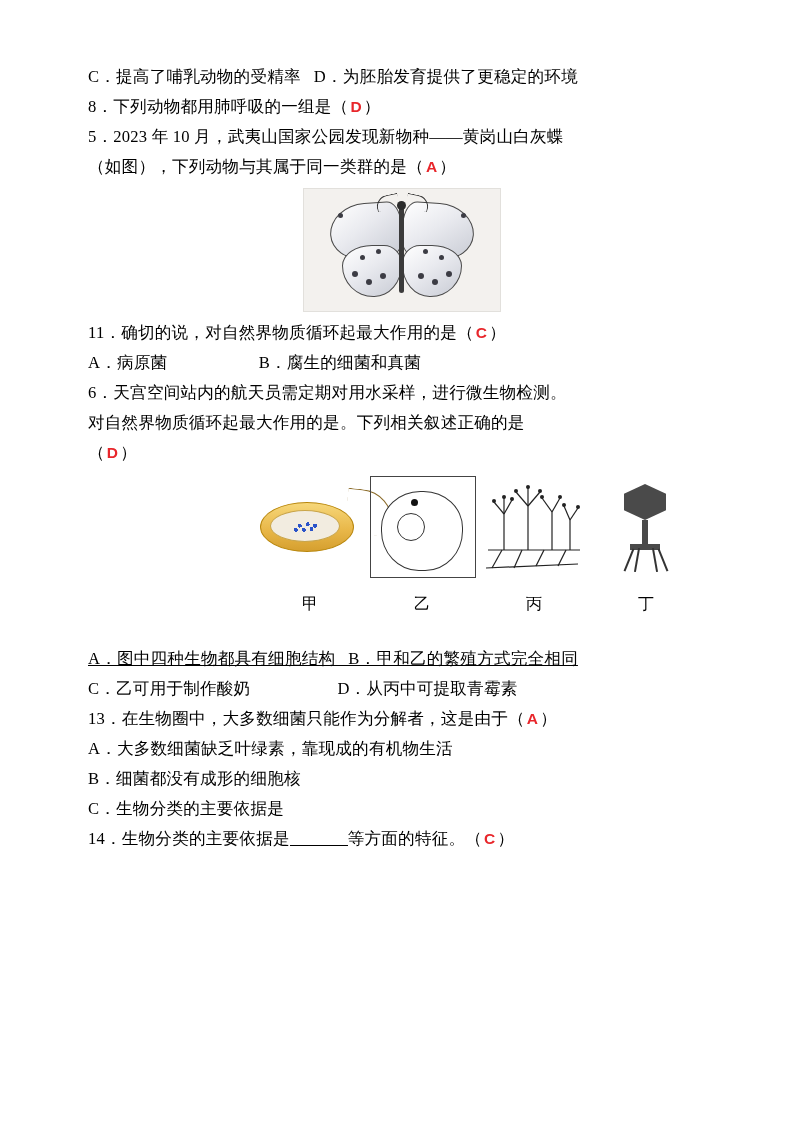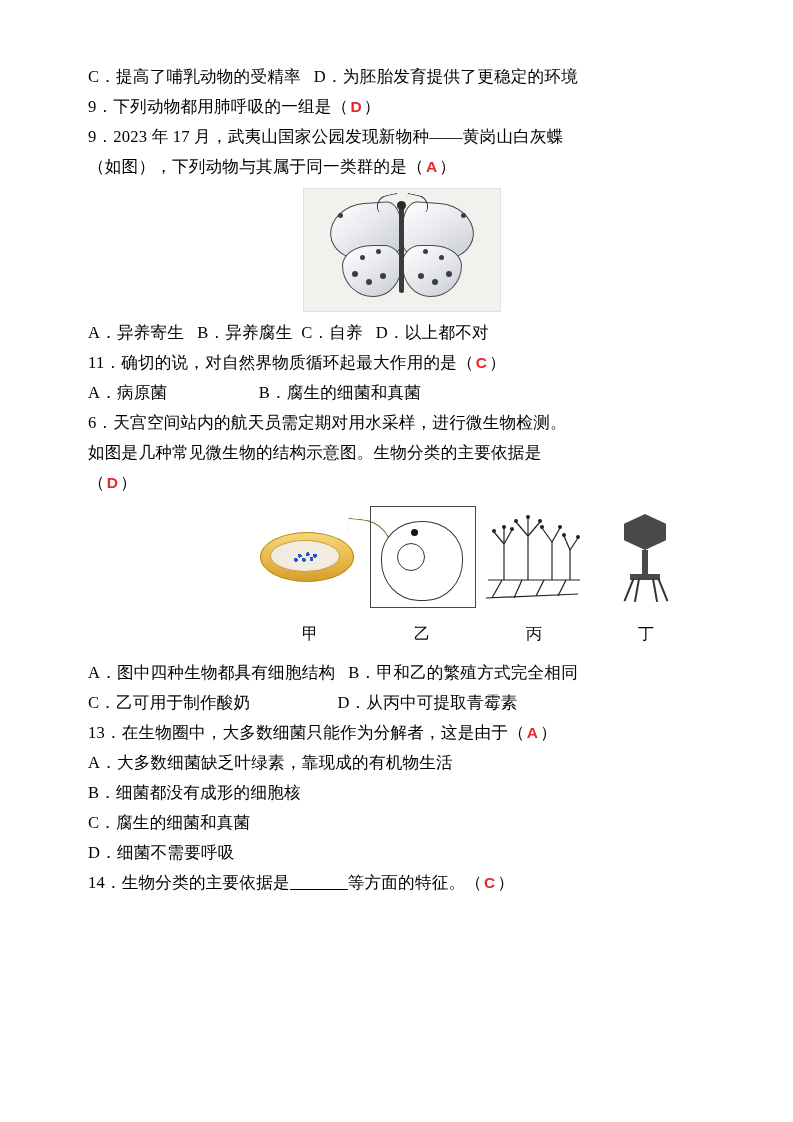--- a/index.html
+++ b/index.html
@@ -237,23 +237,23 @@
     background: #333;
   }
 </style>
 </head>
 <body>
 
 <div class="page">
 
   <div class="line q">C．提高了哺乳动物的受精率   D．为胚胎发育提供了更稳定的环境</div>
 
-  <div class="line q"><span>9．下列动物都用肺呼吸的一组是（</span><span class="ans">D</span><span>）</span></div>
-
-  <div class="line q">9．2023 年 17 月，武夷山国家公园发现新物种——黄岗山白灰蝶</div>
+  <div class="line q"><span>8．下列动物都用肺呼吸的一组是（</span><span class="ans">D</span><span>）</span></div>
+
+  <div class="line q">5．2023 年 10 月，武夷山国家公园发现新物种——黄岗山白灰蝶</div>
   <div class="line q"><span>（如图），下列动物与其属于同一类群的是（</span><span class="ans">A</span><span>）</span></div>
 
   <div class="fig-butterfly">
     <div class="bf-ant l"></div>
     <div class="bf-ant r"></div>
     <div class="bf-wing upper-l"></div>
     <div class="bf-wing upper-r"></div>
     <div class="bf-wing lower-l"></div>
     <div class="bf-wing lower-r"></div>
     <div class="bf-body"></div>
@@ -266,27 +266,26 @@
     <div class="bf-dot" style="right:48px;top:82px;width:6px;height:6px;"></div>
     <div class="bf-dot" style="right:62px;top:90px;width:6px;height:6px;"></div>
     <div class="bf-dot" style="right:76px;top:84px;width:6px;height:6px;"></div>
     <div class="bf-dot" style="right:56px;top:66px;width:5px;height:5px;"></div>
     <div class="bf-dot" style="right:72px;top:60px;width:5px;height:5px;"></div>
     <div class="bf-dot" style="left:34px;top:24px;width:5px;height:5px;"></div>
     <div class="bf-dot" style="right:34px;top:24px;width:5px;height:5px;"></div>
   </div>
 
 
-  <div class="line q">A．异养寄生   B．异养腐生  C．自养   D．以上都不对</div>
 
   <div class="line q"><span>11．确切的说，对自然界物质循环起最大作用的是（</span><span class="ans">C</span><span>）</span></div>
   <div class="line q">A．病原菌                     B．腐生的细菌和真菌</div>
 
   <div class="line q">6．天宫空间站内的航天员需定期对用水采样，进行微生物检测。</div>
-  <div class="line q">如图是几种常见微生物的结构示意图。生物分类的主要依据是</div>
+  <div class="line q">对自然界物质循环起最大作用的是。下列相关叙述正确的是</div>
   <div class="line q"><span>（</span><span class="ans">D</span><span>）</span></div>
 
   <div class="fig-microbes">
     <div class="mb-cell" style="left:0;">
       <div class="bact-outer"></div>
       <div class="bact-inner" style="left:12px;top:34px;"></div>
       <div class="bact-dna" style="left:34px;top:44px;"></div>
       <div class="bact-flag"></div>
     </div>
     <div class="mb-cell" style="left:112px;border:1.2px solid #444;">
@@ -343,24 +342,23 @@
     </div>
   </div>
 
   <div class="mb-label-row">
     <div class="mb-label" style="left:0;">甲</div>
     <div class="mb-label" style="left:112px;">乙</div>
     <div class="mb-label" style="left:224px;">丙</div>
     <div class="mb-label" style="left:336px;">丁</div>
   </div>
 
-  <div class="line q" style="margin-top:8px;">A．图中四种生物都具有细胞结构   B．甲和乙的繁殖方式完全相同</div>
+  <div class="line q" style="margin-top:24px;text-decoration:underline;">A．图中四种生物都具有细胞结构   B．甲和乙的繁殖方式完全相同</div>
   <div class="line q">C．乙可用于制作酸奶                    D．从丙中可提取青霉素</div>
 
   <div class="line q"><span>13．在生物圈中，大多数细菌只能作为分解者，这是由于（</span><span class="ans">A</span><span>）</span></div>
   <div class="line q">A．大多数细菌缺乏叶绿素，靠现成的有机物生活</div>
   <div class="line q">B．细菌都没有成形的细胞核</div>
-  <div class="line q">C．腐生的细菌和真菌</div>
-  <div class="line q">D．细菌不需要呼吸</div>
+  <div class="line q">C．生物分类的主要依据是</div>
 
   <div class="line q"><span>14．生物分类的主要依据是</span><span class="blank-underline"></span><span>等方面的特征。（</span><span class="ans">C</span><span>）</span></div>
 
 </div>
 
 </body></html>

